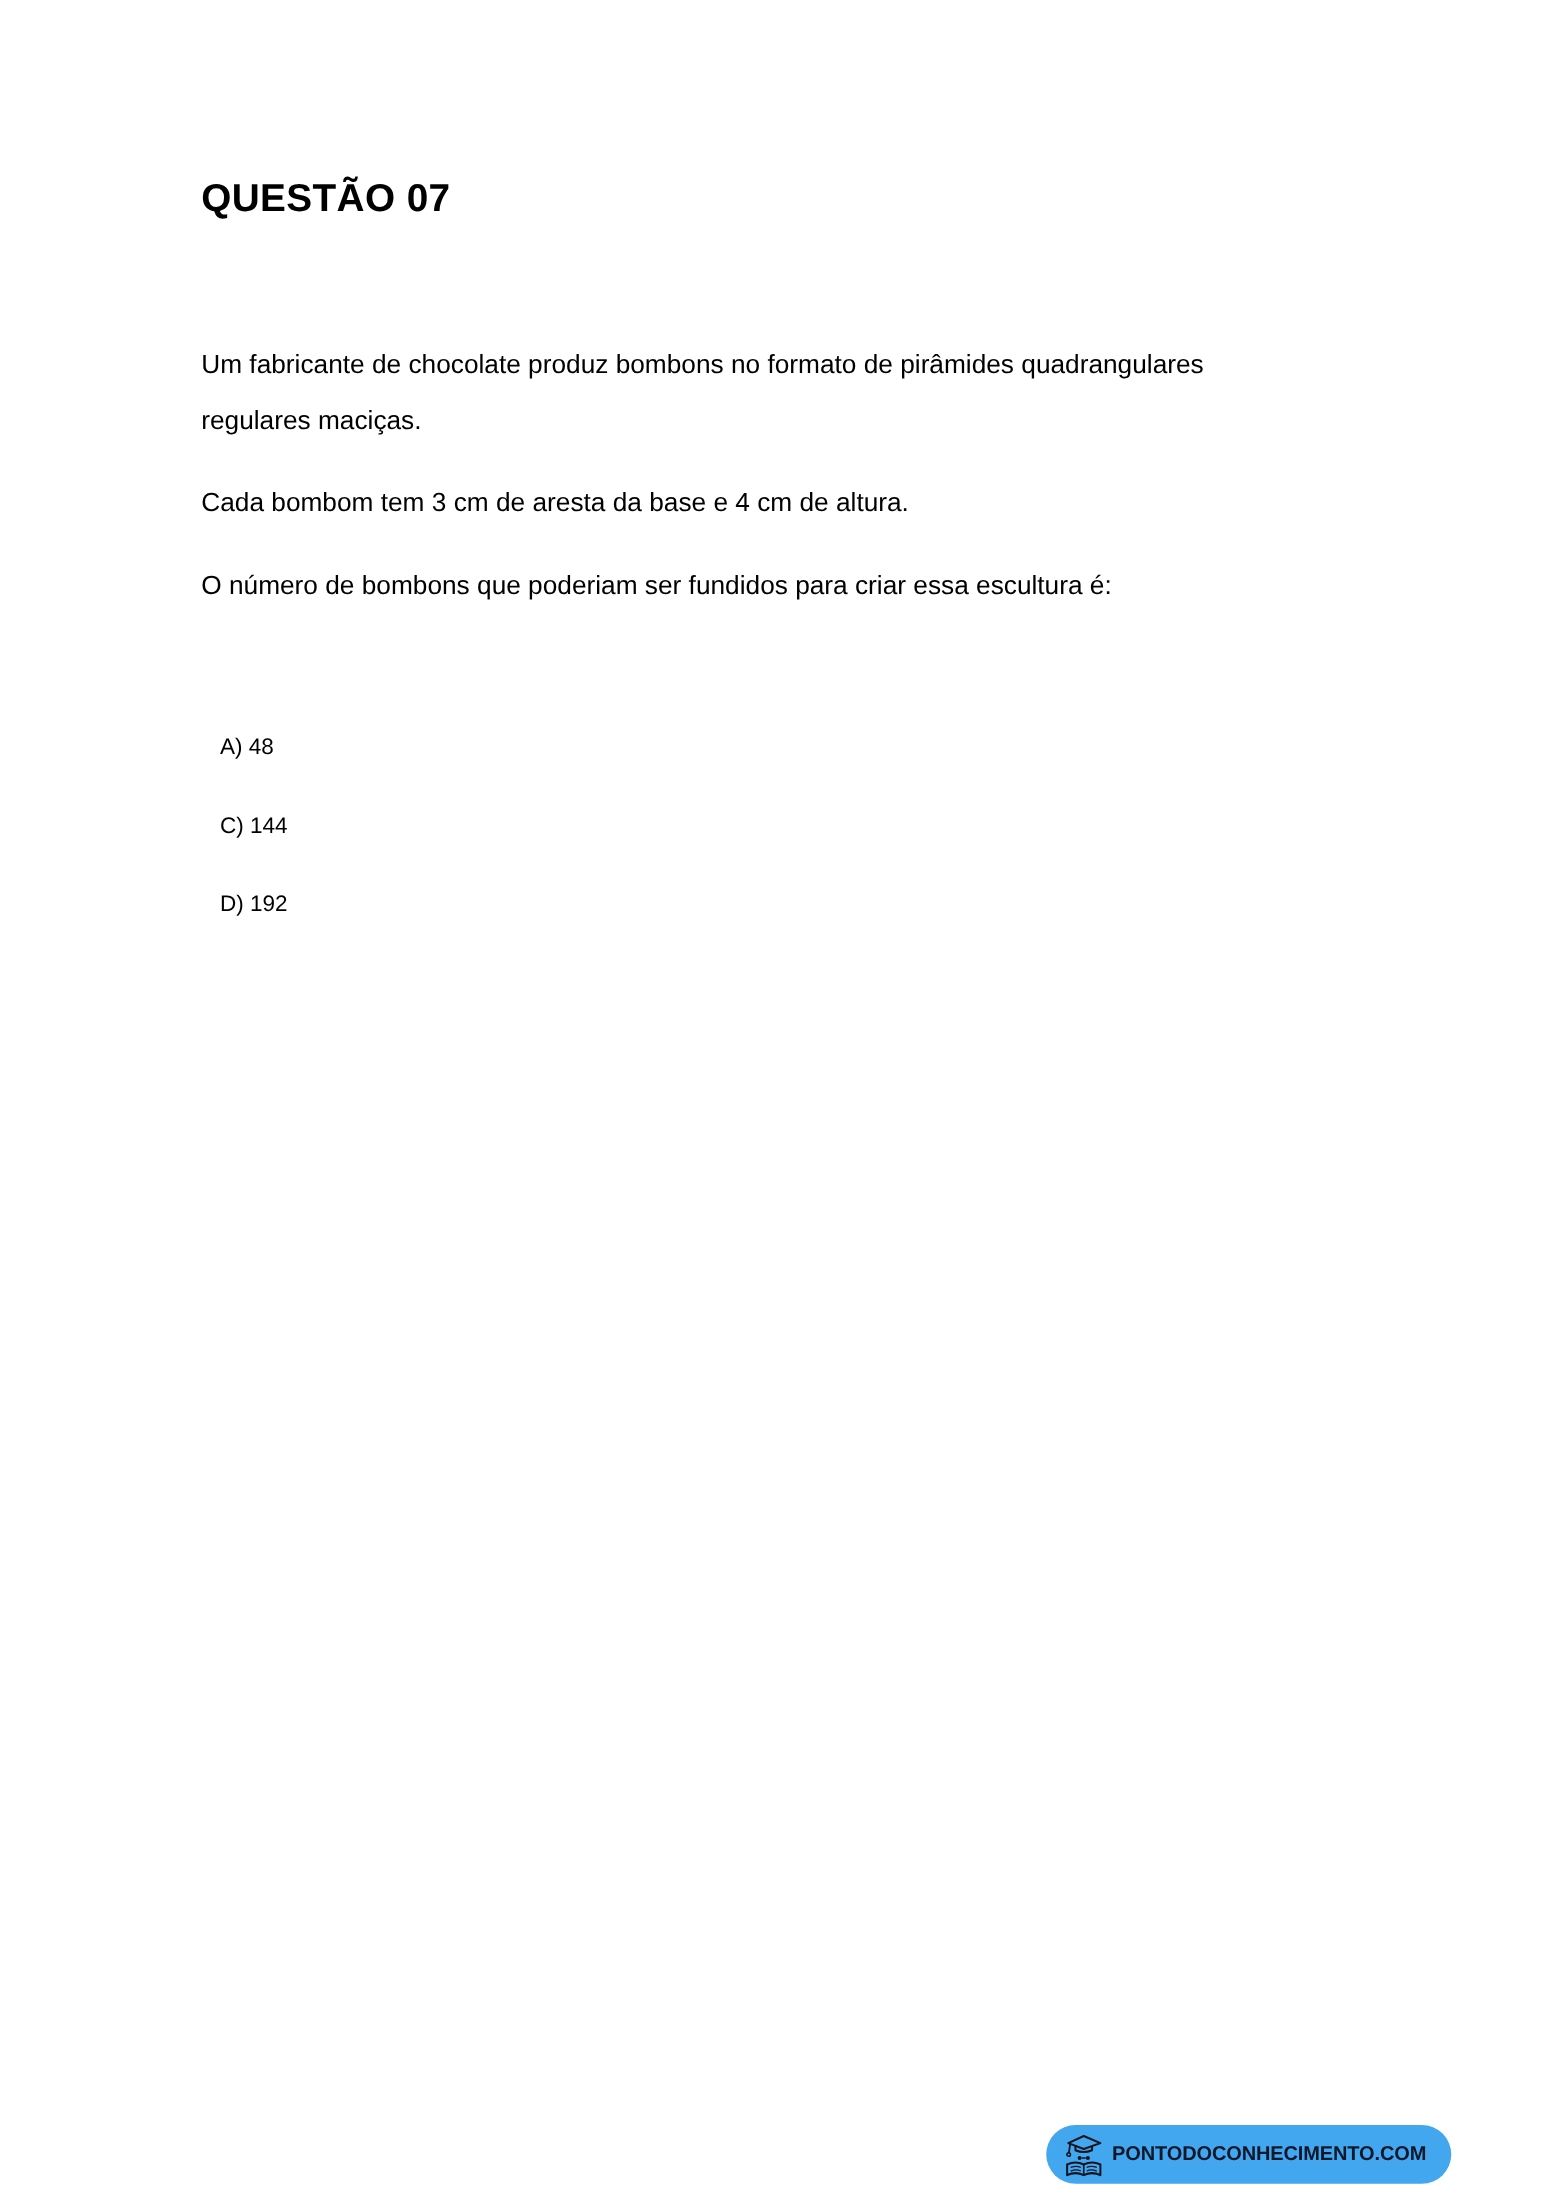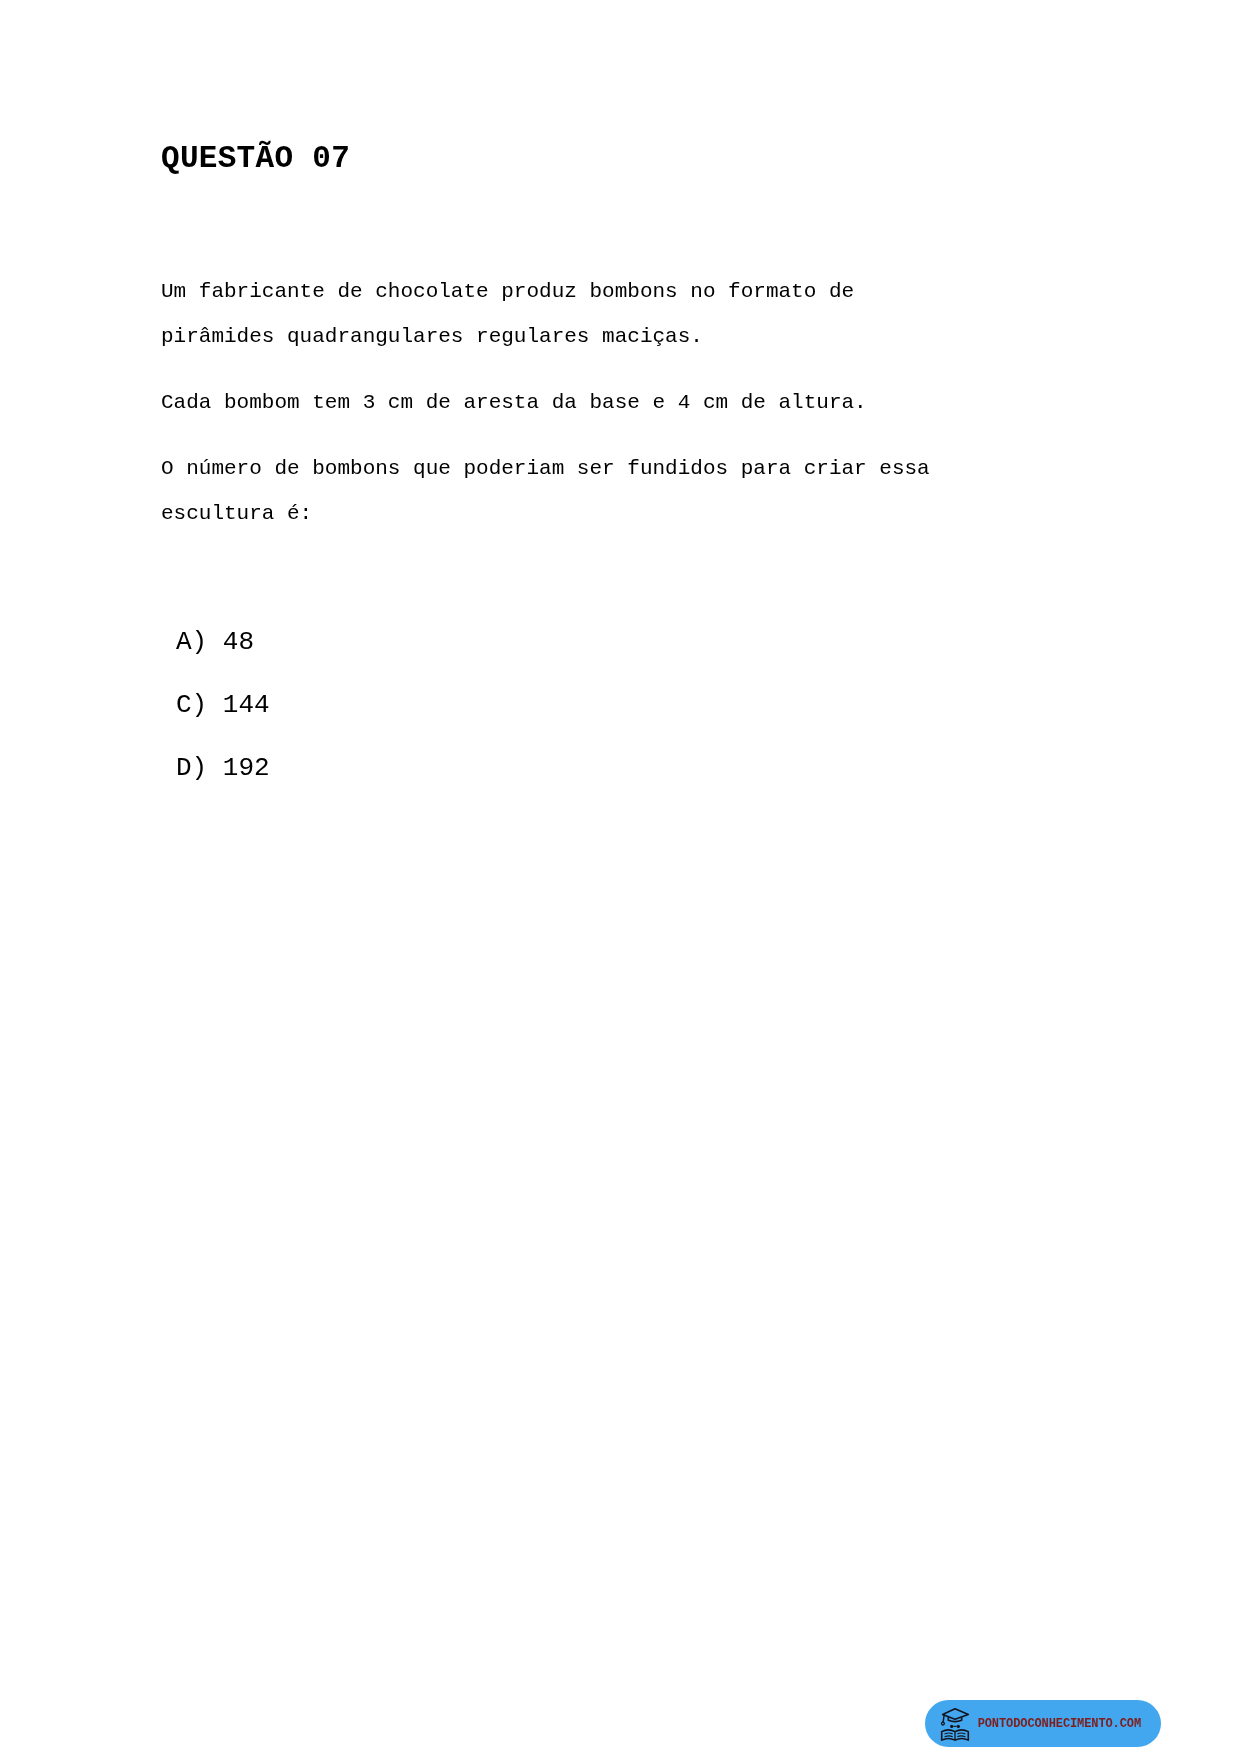--- a/index.html
+++ b/index.html
@@ -7,21 +7,21 @@
     padding: 0;
     background: #ffffff;
   }
   .page {
     position: relative;
     width: 1175px;
     height: 1755px;
     background: #ffffff;
     overflow: hidden;
     color: #000000;
-    font-family: Liberation Mono, monospace;
+    font-family: Liberation Sans, sans-serif;
   }
   .content {
     position: absolute;
     left: 161px;
     top: 140px;
     width: 812px;
   }
   .title {
     font-size: 31px;
     line-height: 37px;
@@ -33,21 +33,21 @@
     font-size: 21px;
     line-height: 45px;
     margin: 0 0 21px 0;
   }
   .options {
     list-style: none;
     margin: 84px 0 0 15px;
     padding: 0;
   }
   .option {
-    font-size: 26px;
+    font-size: 18px;
     line-height: 45px;
     margin: 14px 0 18px 0;
   }
   .footer-badge {
     position: absolute;
     right: 14px;
     bottom: 8px;
     height: 47px;
     display: flex;
     align-items: center;
@@ -58,24 +58,24 @@
     box-sizing: border-box;
   }
   .badge-icon {
     display: inline-flex;
     width: 38px;
     height: 40px;
     flex: 0 0 auto;
   }
   .badge-icon svg { width: 100%; height: 100%; }
   .badge-text {
-    font-size: 12px;
+    font-size: 16px;
     font-weight: 700;
     letter-spacing: -0.1px;
-    color: #7f1d1d;
+    color: #0f172a;
     white-space: nowrap;
   }
 </style>
 </head>
 <body>
 
 <div class="page">
 
   <main class="content">
     <h1 class="title">QUESTÃO 07</h1>

